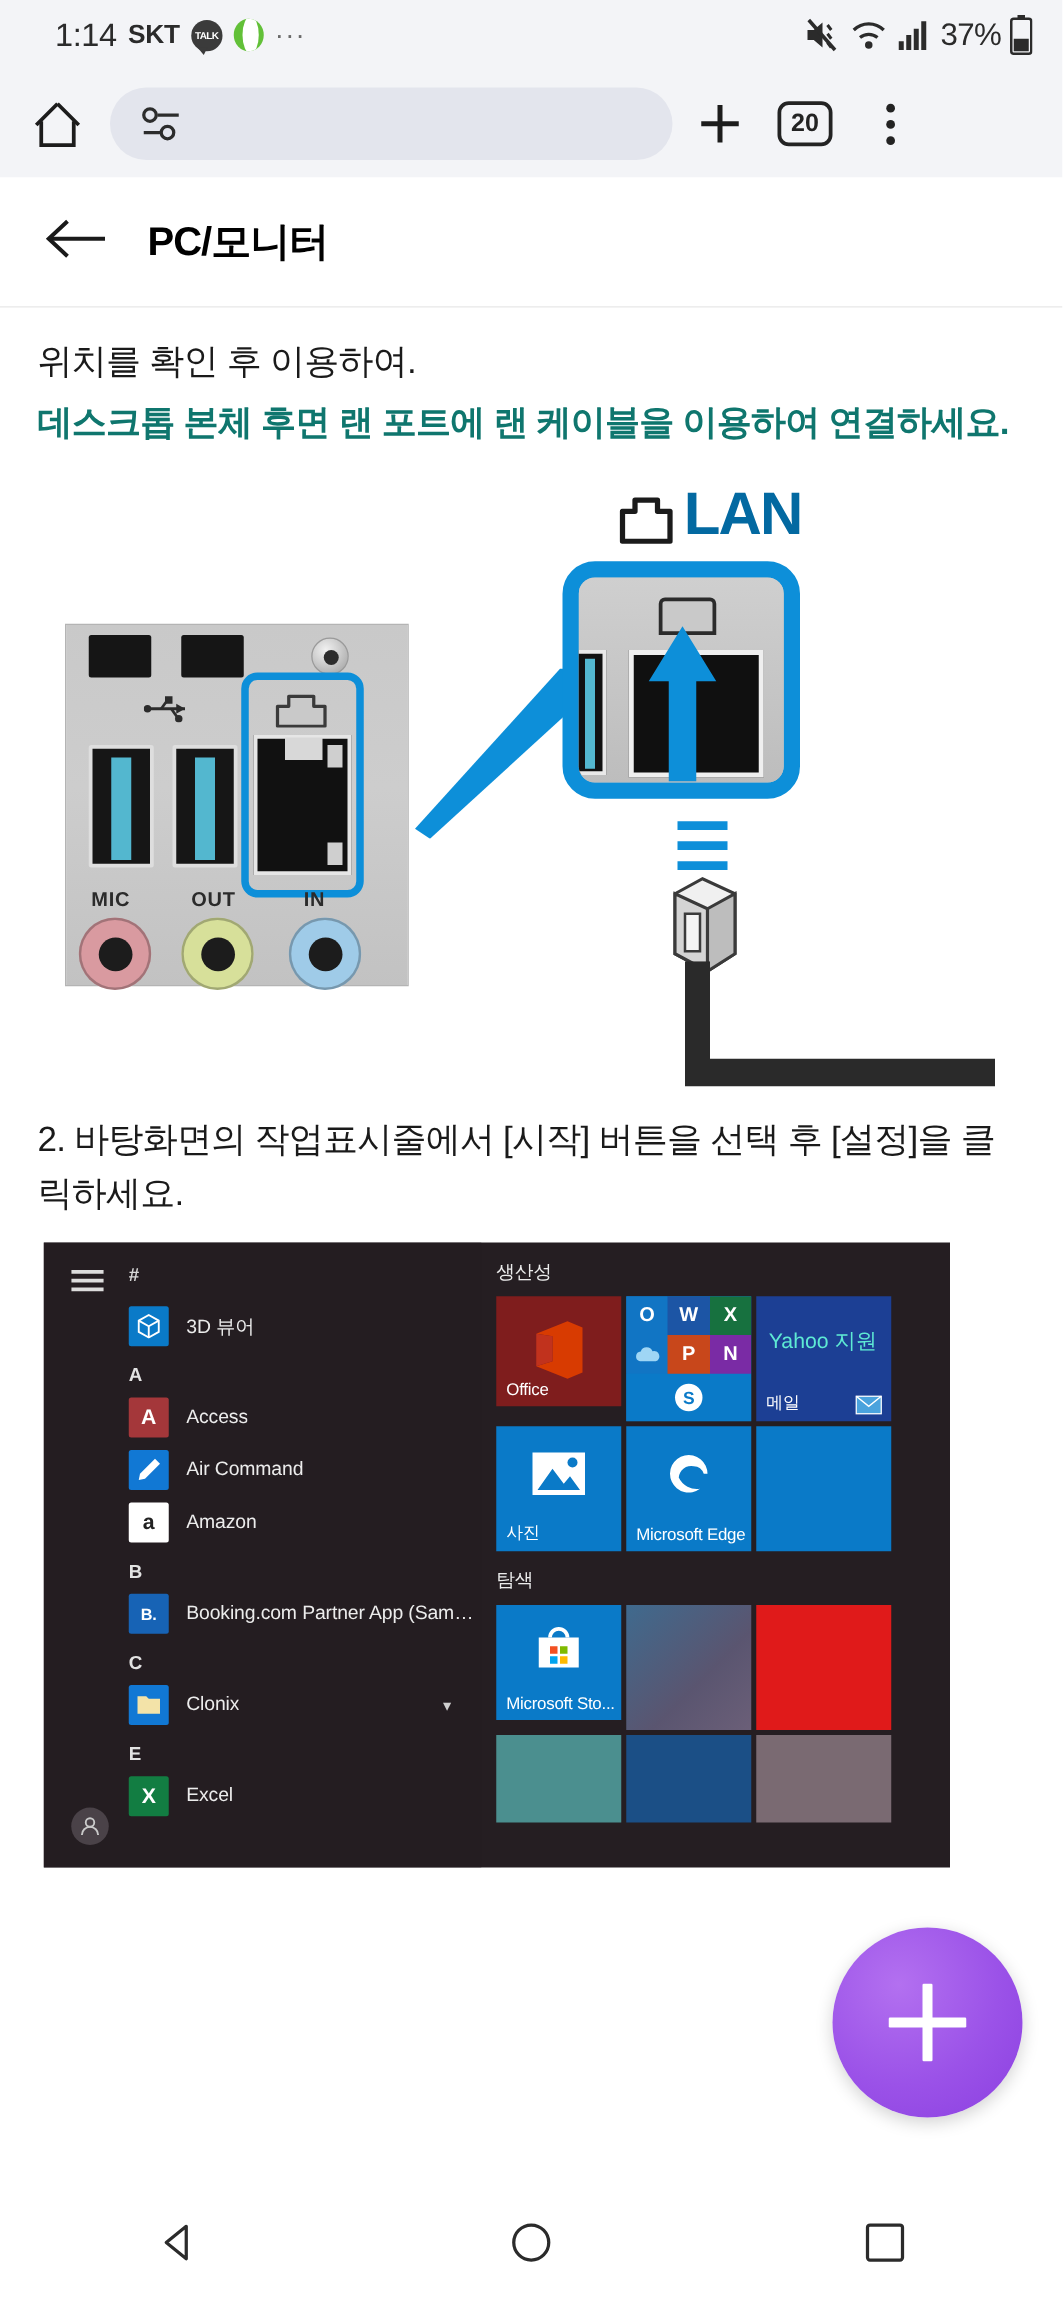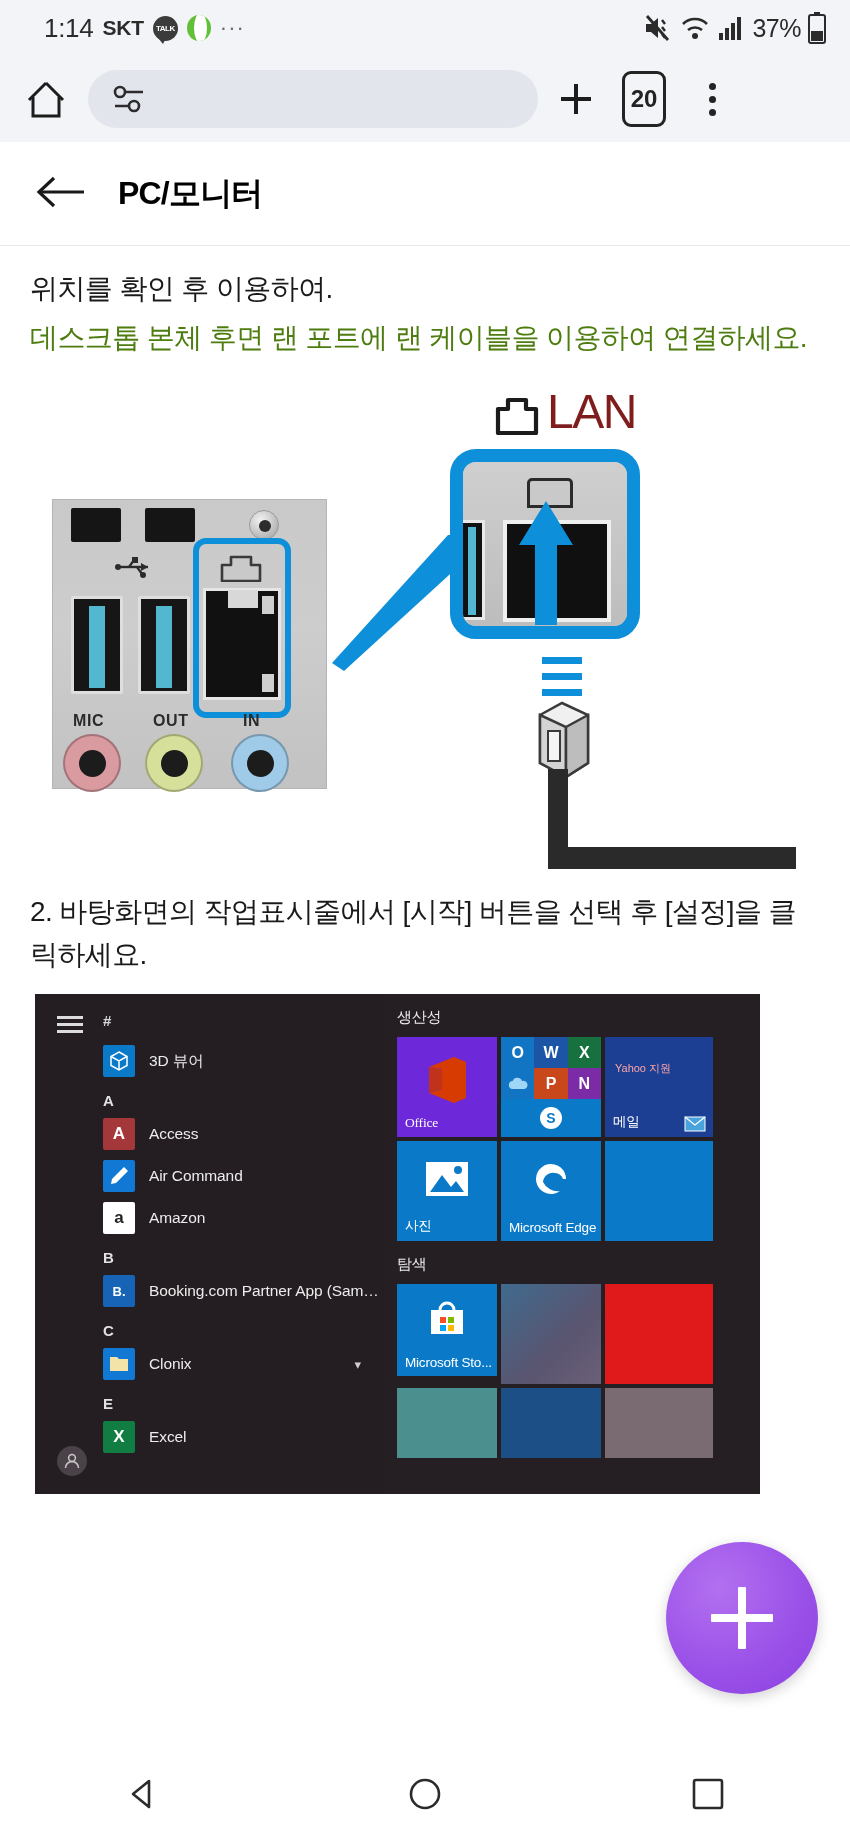--- a/index.html
+++ b/index.html
@@ -54,48 +54,48 @@
     flex:1; height:58px; background:#e3e5ed; border-radius:29px;
     display:flex; align-items:center; gap:13px; padding:0 24px; overflow:hidden;
     margin-left: 6px; max-width: 450px;
   }
   .omnibox .url{
     font-size:30px; color:#2c2c2c; white-space:nowrap; overflow:hidden;
     letter-spacing:-0.4px; font-family:"Liberation Sans", sans-serif;
   }
   .bb-btn{ width:60px; height:60px; display:flex; align-items:center; justify-content:center; }
   .tabcount{
-    width:44px; height:56px; border:3.5px solid #232323; border-radius:9px;
+    width:44px; height:36px; border:3.5px solid #232323; border-radius:9px;
     display:flex; align-items:center; justify-content:center;
-    font-size:24px; font-weight:700; color:#232323;
+    font-size:20px; font-weight:700; color:#232323;
   }
   .kebab{ display:flex; flex-direction:column; gap:6px; align-items:center; }
   .kebab i{ width:7px; height:7px; border-radius:50%; background:#232323; display:block; }
 
   
   .pagehead{
     height: 104px; background:#ffffff; display:flex; align-items:center;
     padding-left: 34px; gap: 30px; border-bottom:1px solid #e8e8e8;
   }
   .pagehead .title{ font-size:32px; font-weight:700; color:#000000; letter-spacing:-0.8px; }
 
   
   .content{ padding: 22px 30px 0 30px; }
   .para{
     font-size:28px; line-height:1.52; color:#1a1a1a; letter-spacing:-0.6px;
     margin-bottom: 6px;
   }
-  .para.bold-blue{ color:#4d7c0f; font-weight:400; }
+  .para.bold-blue{ color:#0f766e; font-weight:700; }
 
   
   .fig1{ position:relative; width:790px; height:500px; margin: 22px 0 0 0; }
   .lan-label{
     position:absolute; left:462px; top:8px; display:flex; align-items:flex-end; gap:7px;
   }
-  .lan-label .txt{ font-size:48px; color:#7f1d1d; letter-spacing:-1.5px; line-height:0.95; font-weight:400;}
+  .lan-label .txt{ font-size:48px; color:#0369a1; letter-spacing:-1.5px; line-height:0.95; font-weight:700;}
 
   
   .mb{
     position:absolute; left:22px; top:118px; width:275px; height:290px;
     background:linear-gradient(180deg,#c9c9c9 0%, #cdcdcd 45%, #c2c2c2 100%);
     border:1px solid #b4b4b4;
   }
   .mb-topslot{ position:absolute; background:#151515; border-radius:2px; }
   .usb-icon{ position:absolute; left:62px; top:56px; }
   .usb-port{
@@ -474,21 +474,21 @@
             <circle cx="9" cy="6" r="3.4" fill="none" stroke="#c9c9c9" stroke-width="1.5"></circle>
             <path d="M2.5 16 a6.5 6.5 0 0 1 13 0" fill="none" stroke="#c9c9c9" stroke-width="1.5"></path>
           </svg>
         </span>
       </div>
 
       <div class="sm-right">
 
         <div class="tilegroup-title">생산성</div>
         <div class="tilerow">
-          <div class="tile" style="width:100px;height:100px;background:#6d28d9;font-family:Liberation Serif, serif;">
+          <div class="tile" style="width:100px;height:88px;background:#7f1d1d;">
             <svg width="46" height="50" viewBox="0 0 46 50" style="position:absolute;left:27px;top:18px;">
               <path d="M5 12 L30 2 L42 7 L42 43 L30 48 L5 38 L18 34 L18 14 Z" fill="#d83b01"></path>
               <path d="M5 12 L18 14 L18 34 L5 38 Z" fill="#c1321d"></path>
             </svg>
             <span class="tlabel">Office</span>
           </div>
 
           <div class="tile" style="width:100px;height:100px;background:#0a7ac8;">
             <div class="minigrid" style="height:62px;">
               <span class="mini" style="background:#1175c4;">O</span>
@@ -504,21 +504,21 @@
             </div>
             <span class="mini" style="background:#0a7ac8;height:38px;">
               <svg width="24" height="24" viewBox="0 0 24 24">
                 <circle cx="12" cy="12" r="11" fill="#fff"></circle>
                 <text x="12" y="17" font-size="14" font-weight="700" fill="#0a7ac8" text-anchor="middle" font-family="Liberation Sans, sans-serif">S</text>
               </svg>
             </span>
           </div>
 
           <div class="tile" style="width:108px;height:100px;background:#1c3f94;">
-            <span style="position:absolute;left:10px;top:24px;font-size:11px;color:#fca5a5;">Yahoo 지원</span>
+            <span style="position:absolute;left:10px;top:24px;font-size:17px;color:#5eead4;">Yahoo 지원</span>
             <span class="tlabel">메일</span>
             <svg width="22" height="16" viewBox="0 0 22 16" style="position:absolute;right:7px;bottom:5px;">
               <rect x="1" y="1" width="20" height="14" fill="#4aa3dd" stroke="#fff" stroke-width="1"></rect>
               <path d="M1 1 L11 9 L21 1" fill="none" stroke="#fff" stroke-width="1.2"></path>
             </svg>
           </div>
         </div>
 
         <div class="tilerow" style="margin-top:4px;">
           <div class="tile" style="width:100px;height:100px;background:#0a7ac8;">

